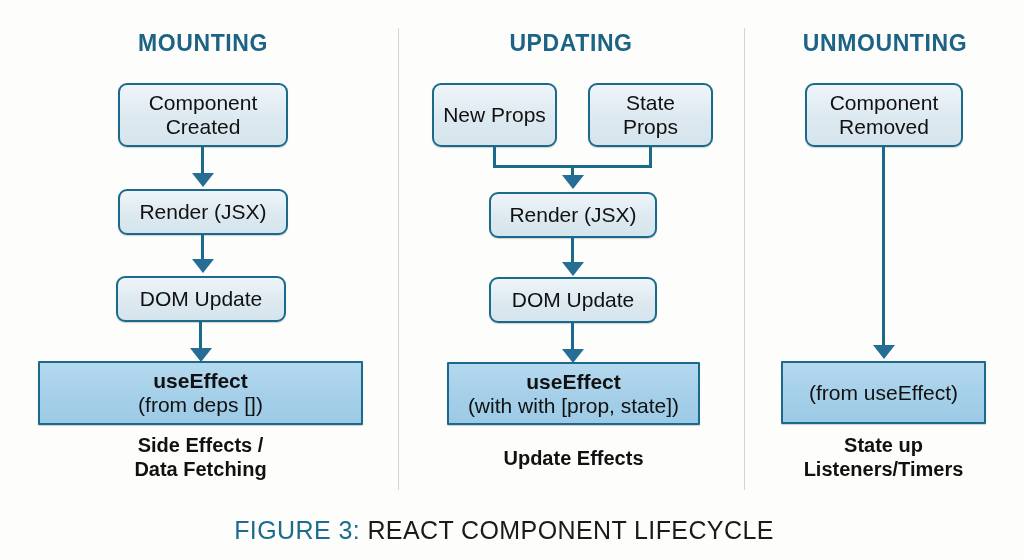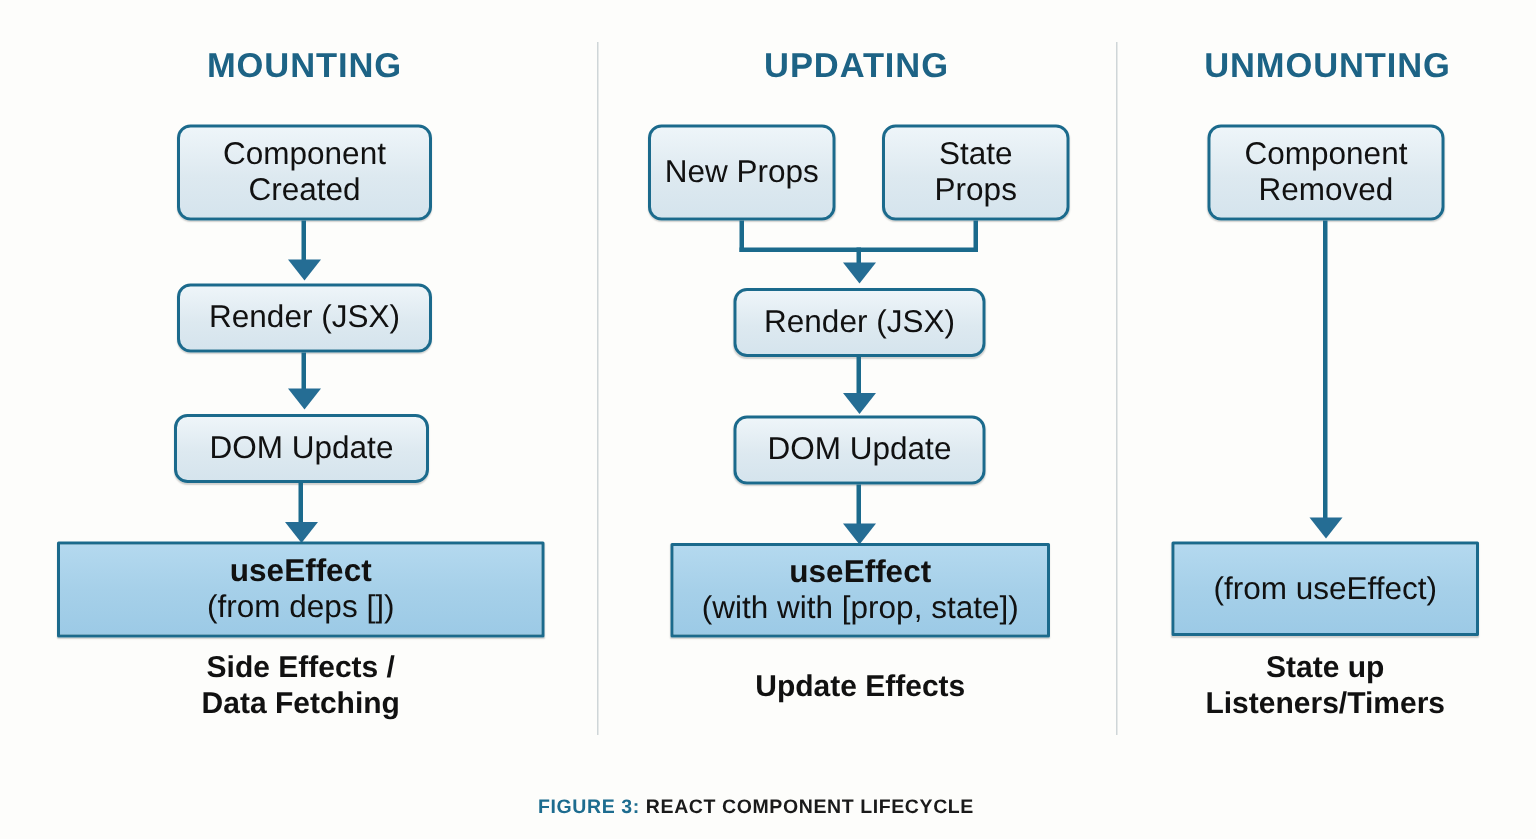--- a/index.html
+++ b/index.html
@@ -78,22 +78,22 @@
     border-left: 11px solid transparent;
     border-right: 11px solid transparent;
     border-top: 14px solid #256d94;
   }
   #figure-caption {
     position: absolute;
     left: 0;
     right: 16px;
     bottom: 14px;
     text-align: center;
-    font-size: 13px;
-    font-weight: bold;
+    font-size: 25px;
+    font-weight: normal;
     letter-spacing: 0.4px;
     color: #1a1a1a;
   }
   #figure-caption .fignum { color: #1d6c8f; }
 </style>
 </head>
 <body>
 
 <div id="figure">
 

